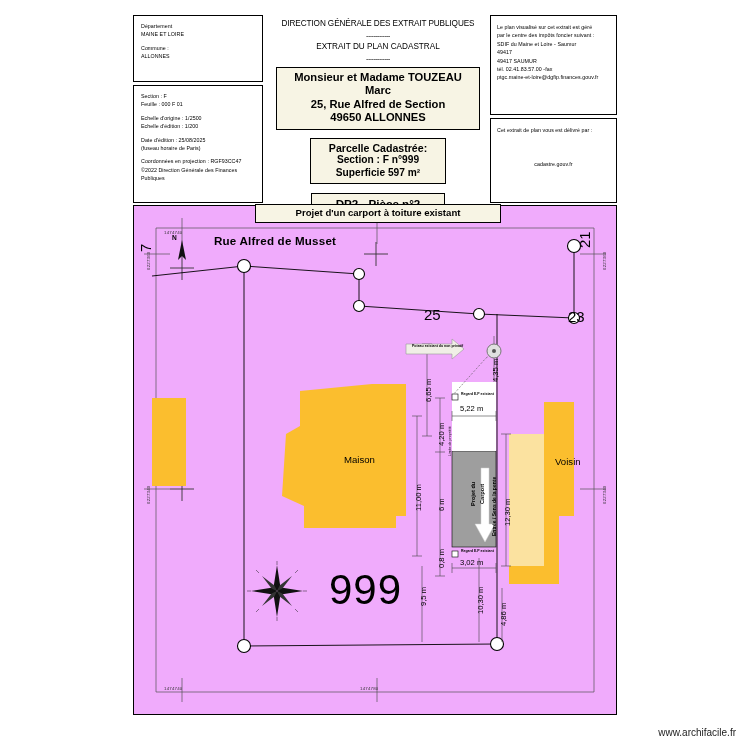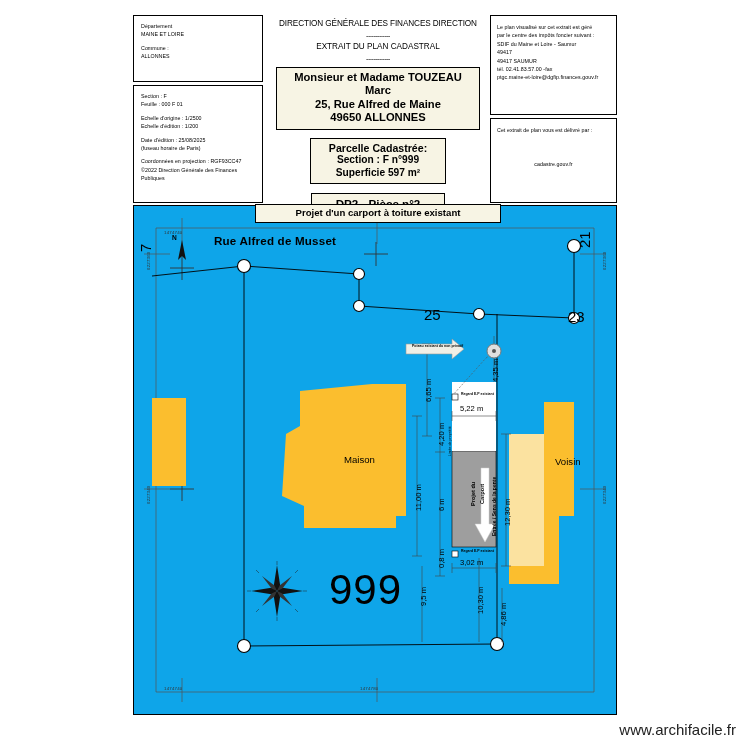--- a/index.html
+++ b/index.html
@@ -134,21 +134,21 @@
 
   
   #map-frame {
     position: absolute;
     left: 133px;
     top: 205px;
     width: 484px;
     height: 510px;
     border: 1px solid #000;
     box-sizing: border-box;
-    background: #0ea5e9;
+    background: #f0abfc;
     overflow: hidden;
   }
   #map-inner {
     position: absolute;
     left: 0; top: 0; width: 100%; height: 100%;
   }
   .map-svg {
     position: absolute;
     left: 0; top: 0;
   }
@@ -235,21 +235,21 @@
     color: #333;
     white-space: nowrap;
   }
   .coord.v { transform: rotate(-90deg); transform-origin: left top; }
 
   
   #footer-url {
     position: absolute;
     right: 14px;
     bottom: 12px;
-    font-size: 15px;
+    font-size: 10px;
     color: #222;
   }
 </style>
 </head>
 <body>
 
 <div id="header-band">
 
   <div class="box tiny" id="box-commune">
     <div>Département</div>
@@ -268,28 +268,28 @@
     <span class="sp"></span>
     <div>Date d'édition : 25/08/2025</div>
     <div>(fuseau horaire de Paris)</div>
     <span class="sp"></span>
     <div>Coordonnées en projection : RGF93CC47</div>
     <div>©2022 Direction Générale des Finances</div>
     <div>Publiques</div>
   </div>
 
   <div id="center-col">
-    <div id="dgfip-title">DIRECTION GÉNÉRALE DES FINANCES DIRECTION</div>
+    <div id="dgfip-title">DIRECTION GÉNÉRALE DES EXTRAIT PUBLIQUES</div>
     <div class="dashline">-------------</div>
     <div id="extrait-title">EXTRAIT DU PLAN CADASTRAL</div>
     <div class="dashline">-------------</div>
 
     <div class="hl-box" id="owner-box">
       <div>Monsieur et Madame TOUZEAU Marc</div>
-      <div>25, Rue Alfred de Maine</div>
+      <div>25, Rue Alfred de Section</div>
       <div>49650 ALLONNES</div>
     </div>
 
     <div class="hl-box" id="parcelle-box">
       <div class="big">Parcelle Cadastrée:</div>
       <div>Section : F n°999</div>
       <div>Superficie 597 m²</div>
     </div>
 
     <div class="hl-box" id="dp2-box">

